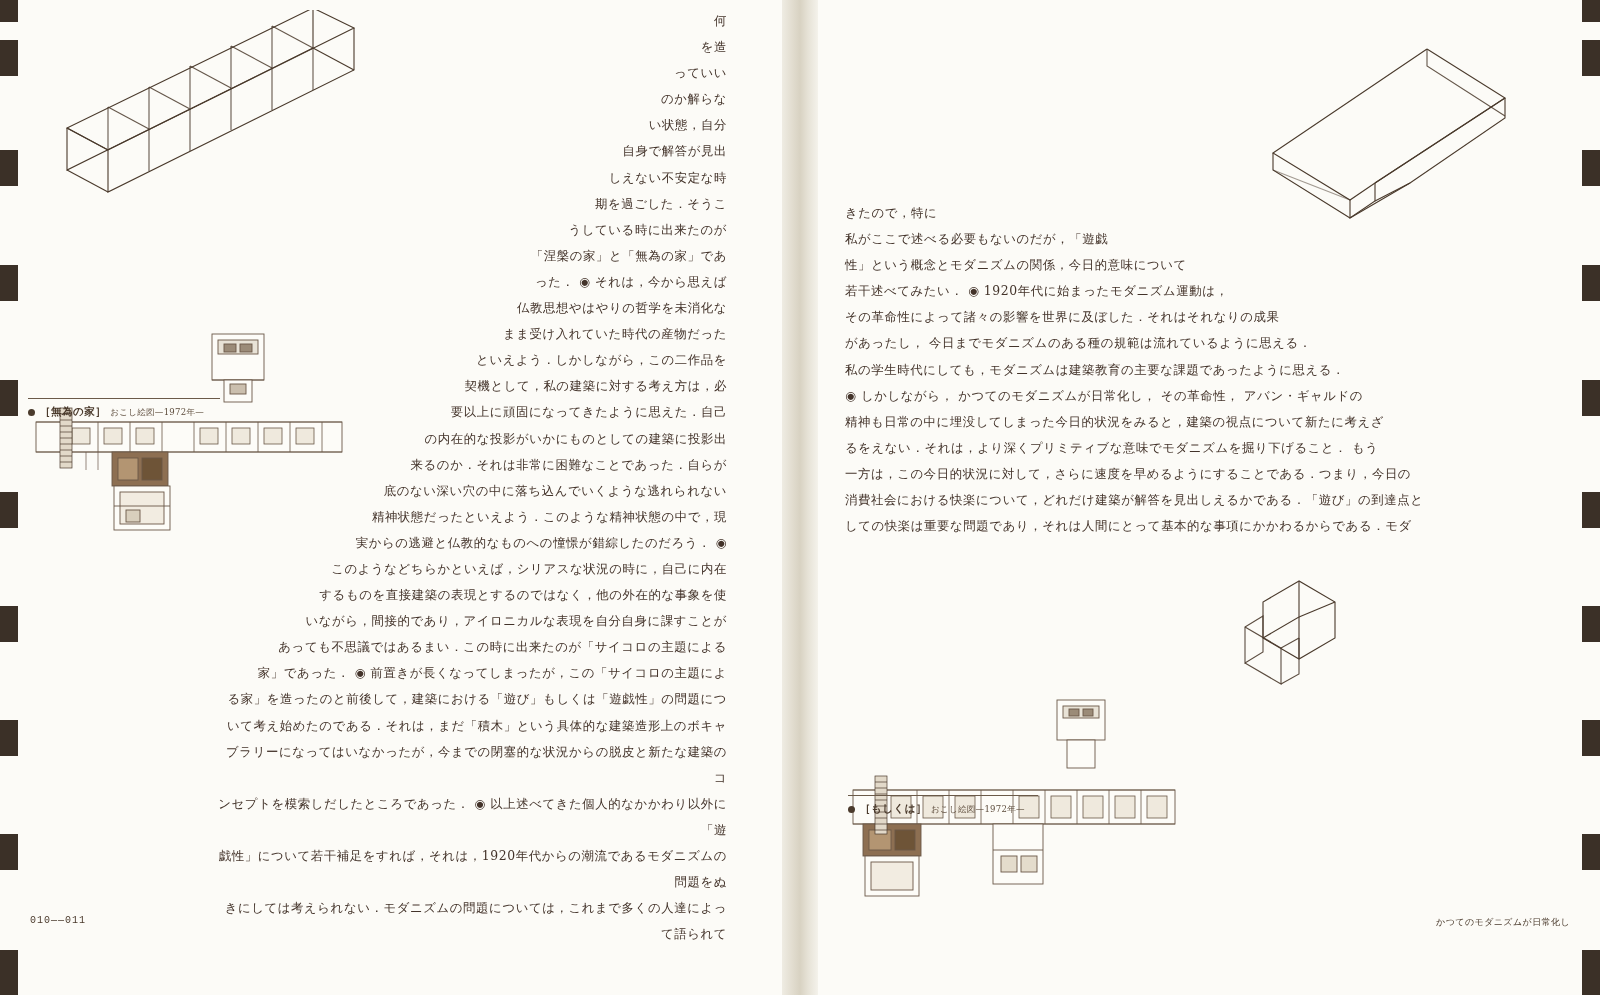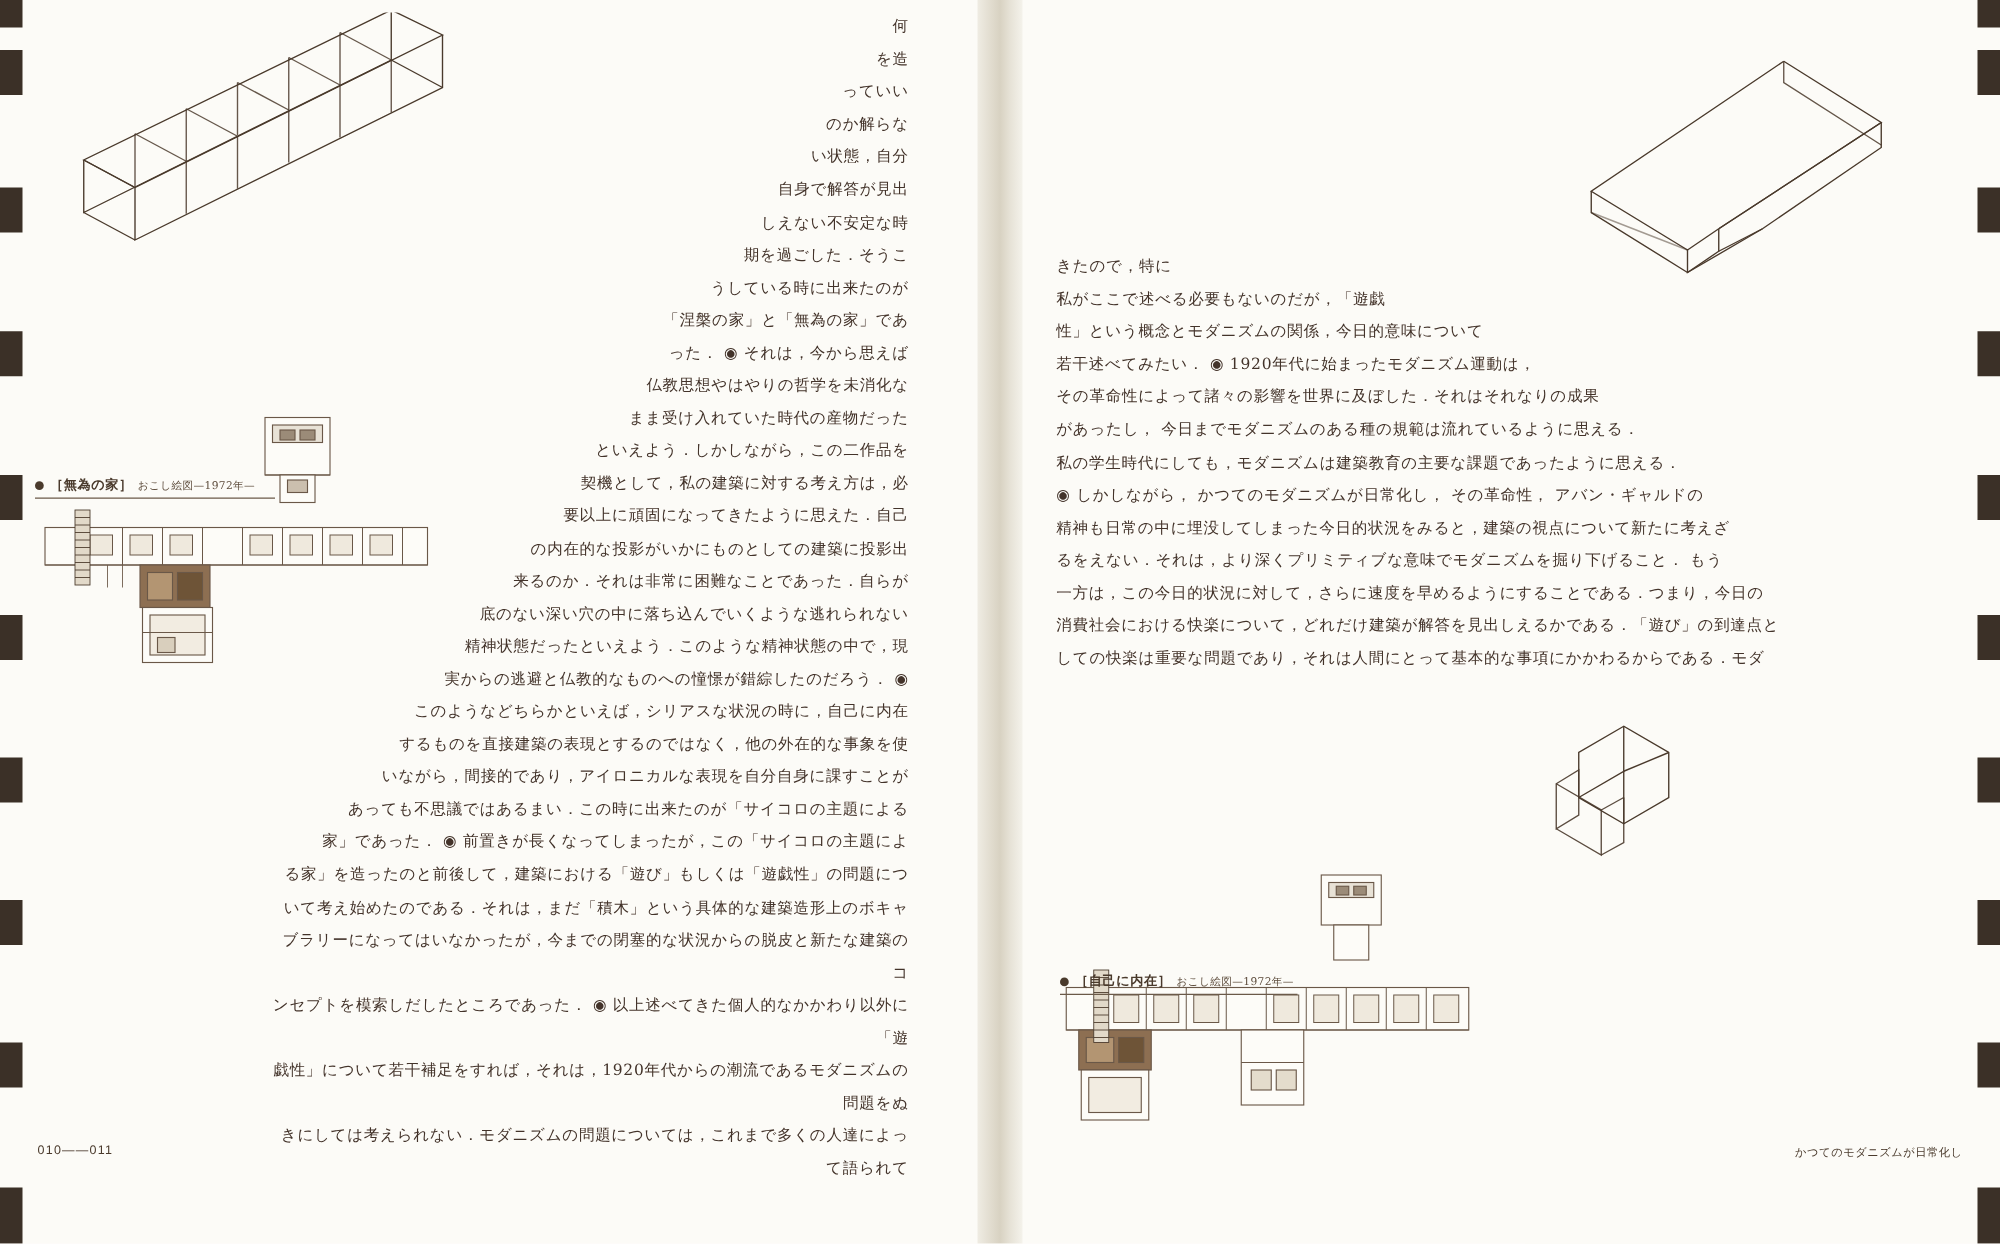--- a/index.html
+++ b/index.html
@@ -73,20 +73,21 @@
     width: 655px;
   }
   #right-text .ln { display: block; }
   
   .caption {
     position: absolute;
     font-family: "DejaVu Serif", "Liberation Serif", serif;
     font-size: 9.5px;
     color: #4a3a2c;
     white-space: nowrap;
+    margin-top: 24px;
   }
   .caption .bullet {
     display: inline-block;
     width: 7px; height: 7px;
     border-radius: 50%;
     background: #4a3a2c;
     margin-right: 5px;
     vertical-align: middle;
   }
   .caption .title {
@@ -103,21 +104,21 @@
   #caption-muinoie { left: 28px;  top: 381px; }
   #caption-nehan   { left: 848px; top: 778px; }
   .caption-rule {
     position: absolute;
     height: 1px;
     background: #6b5a49;
   }
   
   .folio {
     position: absolute;
-    font-family: Liberation Sans, sans-serif;
+    font-family: Liberation Mono, monospace;
     font-size: 10px;
     letter-spacing: 1px;
     color: #4a3a2c;
   }
   #folio-left  { left: 30px;  top: 915px; }
   #folio-right { right: 30px; top: 916px; font-size: 9px; letter-spacing: .4px; }
 
   
   .art { position: absolute; }
   #art-bar-left   { left: 45px;  top: 10px;  width: 340px; height: 200px; }
@@ -302,21 +303,21 @@
       <rect x="176" y="166" width="16" height="16" fill="#e4dccc"></rect>
 
       <g stroke="#4a3a2c" stroke-width="0.7">
         <rect x="30" y="86" width="12" height="58" fill="#e2d9c9"></rect>
         <path d="M30 92 L42 92 M30 98 L42 98 M30 104 L42 104 M30 110 L42 110 M30 116 L42 116 M30 122 L42 122 M30 128 L42 128 M30 134 L42 134 M30 140 L42 140"></path>
       </g>
     </svg>
   </div>
 
   <div class="caption" id="caption-nehan">
-    <span class="bullet"></span><span class="title">［自己に内在］</span><span class="sub">おこし絵図—1972年—</span>
+    <span class="bullet"></span><span class="title">［もしくは］</span><span class="sub">おこし絵図—1972年—</span>
   </div>
   <div class="caption-rule" style="left:848px;top:795px;width:190px;"></div>
 
   <div class="textblock" id="right-text"><span class="ln">きたので，特に</span><span class="ln">私がここで述べる必要もないのだが，「遊戯</span><span class="ln">性」という概念とモダニズムの関係，今日的意味について</span><span class="ln">若干述べてみたい． ◉ 1920年代に始まったモダニズム運動は，</span><span class="ln">その革命性によって諸々の影響を世界に及ぼした．それはそれなりの成果</span><span class="ln">があったし， 今日までモダニズムのある種の規範は流れているように思える．</span><span class="ln">私の学生時代にしても，モダニズムは建築教育の主要な課題であったように思える．</span><span class="ln">◉ しかしながら， かつてのモダニズムが日常化し， その革命性， アバン・ギャルドの</span><span class="ln">精神も日常の中に埋没してしまった今日的状況をみると，建築の視点について新たに考えざ</span><span class="ln">るをえない．それは，より深くプリミティブな意味でモダニズムを掘り下げること． もう</span><span class="ln">一方は，この今日的状況に対して，さらに速度を早めるようにすることである．つまり，今日の</span><span class="ln">消費社会における快楽について，どれだけ建築が解答を見出しえるかである．「遊び」の到達点と</span><span class="ln">しての快楽は重要な問題であり，それは人間にとって基本的な事項にかかわるからである．モダ</span></div>
 
   <div class="folio" id="folio-right">かつてのモダニズムが日常化し</div>
 
 </div>
 
 </body></html>

